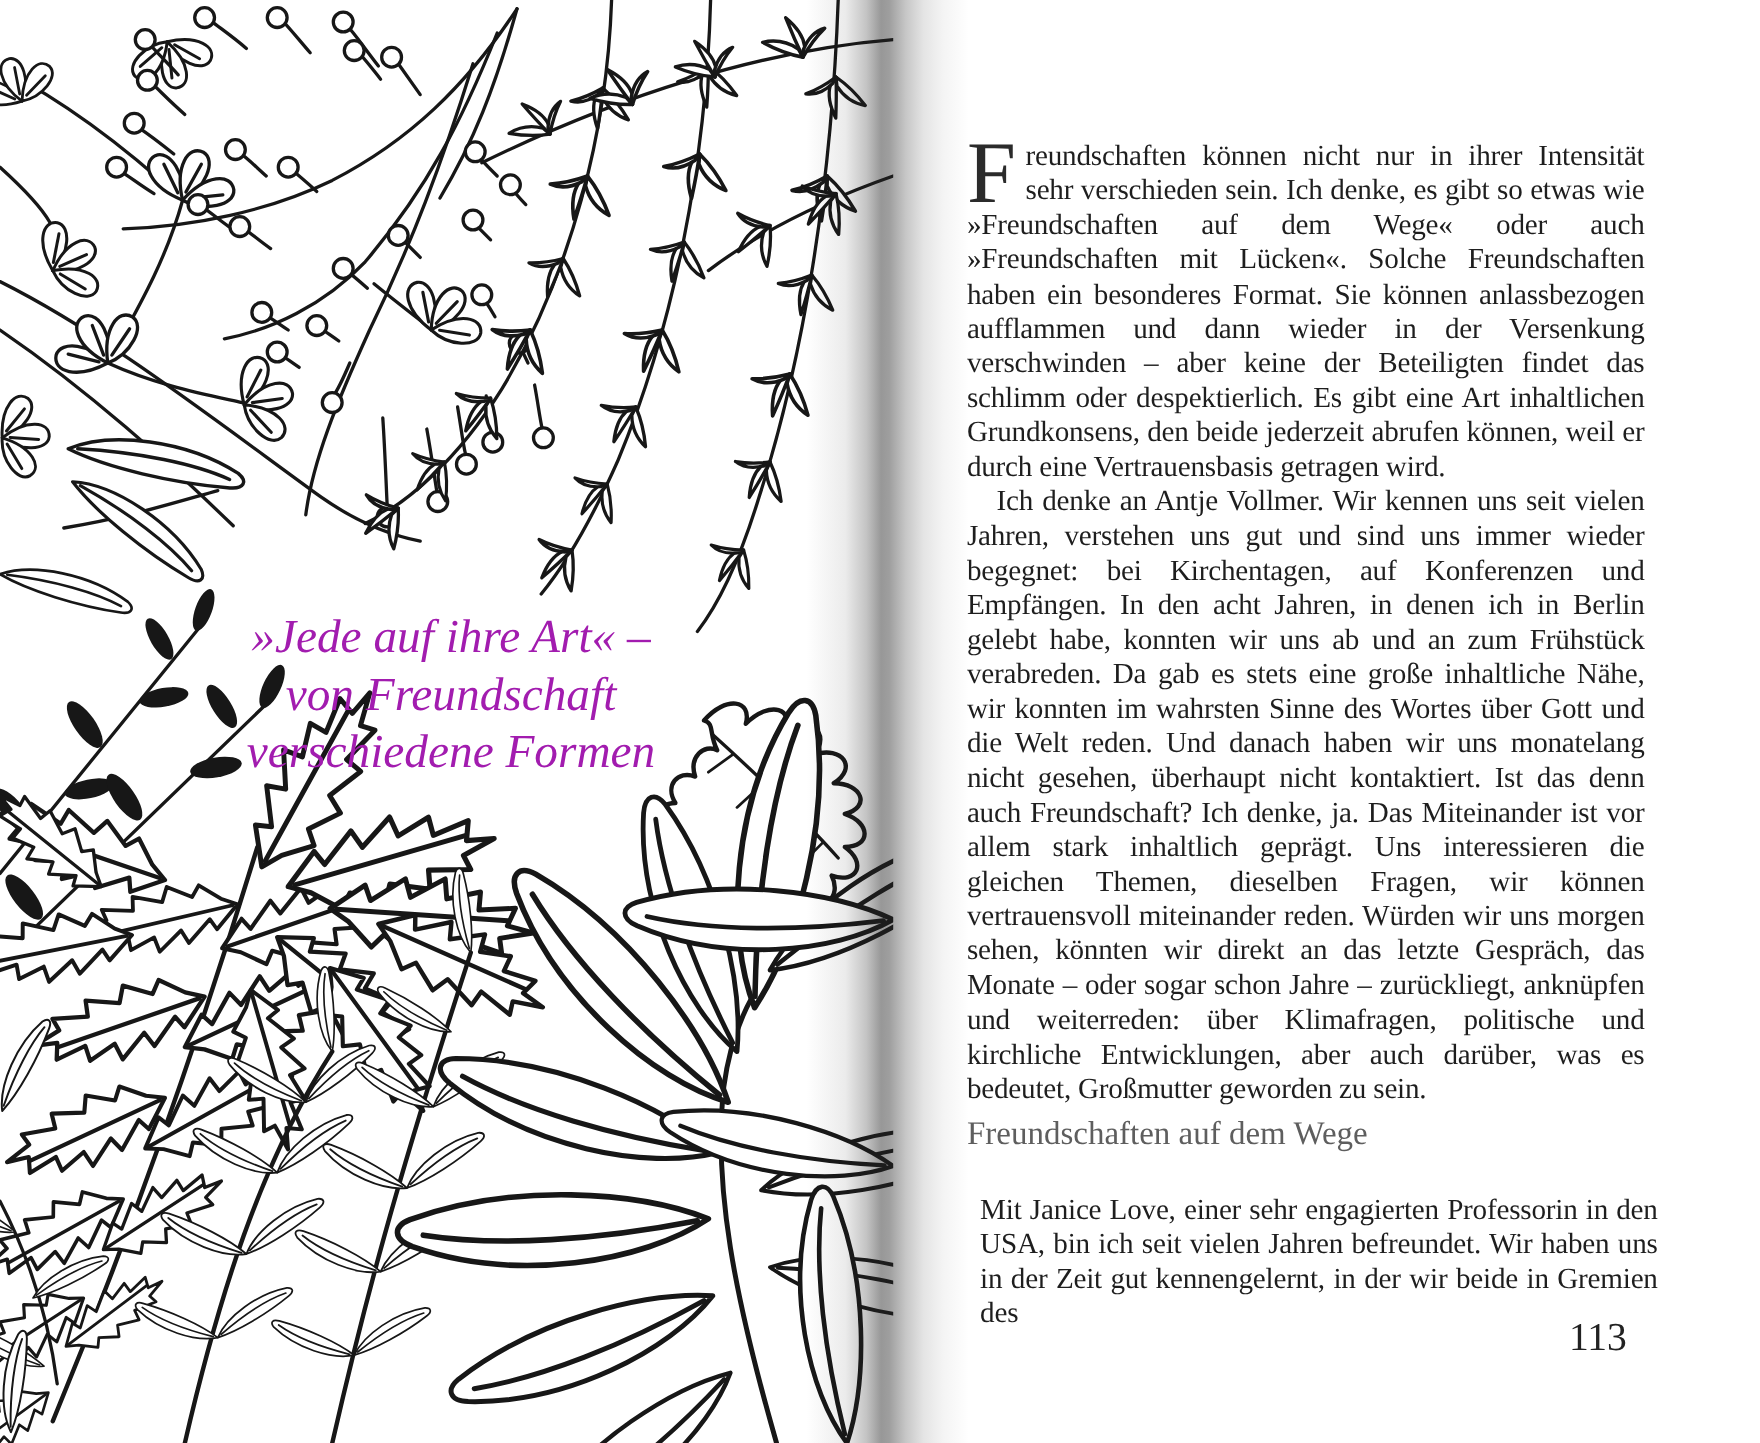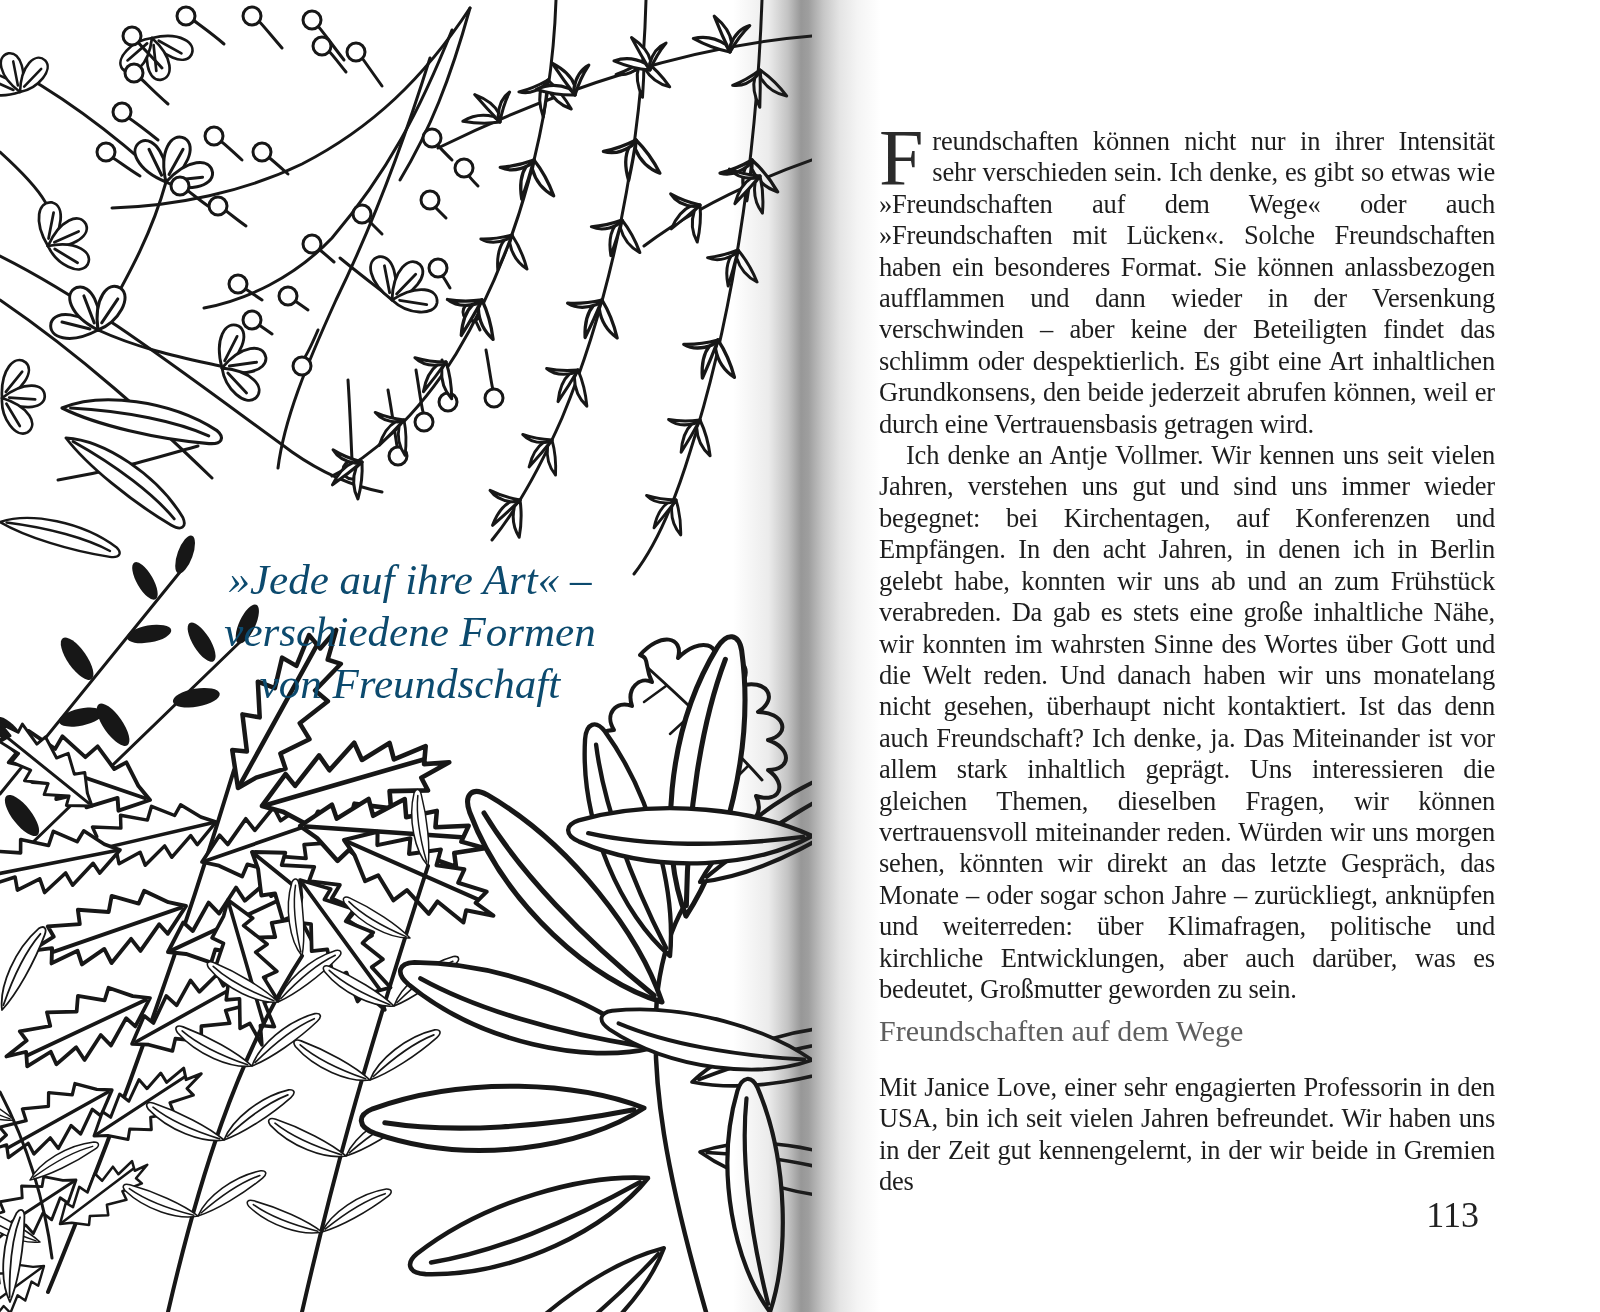--- a/index.html
+++ b/index.html
@@ -5,21 +5,21 @@
   html,body{margin:0;padding:0;background:#ffffff;}
   body{width:1600px;height:1312px;position:relative;overflow:hidden;
        font-family:"Liberation Serif", serif;}
   .stage{position:absolute;left:0;top:0;width:1600px;height:1312px;background:#ffffff;}
 
   
   .left-page{position:absolute;left:0;top:0;width:812px;height:1312px;}
   svg.art{position:absolute;left:0;top:0;z-index:1;}
   .chapter-title{position:absolute;left:170px;top:554px;width:480px;z-index:2;
        text-align:center;font-style:italic;font-size:43px;line-height:52px;
-       color:#0c4a6e;font-family:Liberation Serif, serif;}
+       color:#a21caf;font-family:Liberation Serif, serif;}
 
   
   .gutter{position:absolute;left:733px;top:0;width:148px;height:1312px;z-index:6;
        background:linear-gradient(90deg,
          rgba(35,35,35,0) 0%,
          rgba(35,35,35,0.09) 24%,
          rgba(35,35,35,0.27) 37%,
          rgba(35,35,35,0.47) 46%,
          rgba(35,35,35,0.44) 51%,
          rgba(35,35,35,0.26) 61%,
@@ -30,21 +30,21 @@
   
   .right-page{position:absolute;left:879px;top:0;width:616px;height:1312px;z-index:3;}
   .body-copy{position:absolute;top:126px;left:0;width:616px;
        font-size:26.5px;line-height:31.4px;letter-spacing:-0.2px;
        color:#1e1e1e;text-align:justify;}
   .body-copy p{margin:0;}
   .p2{text-indent:27px;}
   .dropcap{float:left;font-size:80px;line-height:58px;padding:3px 9px 0 0;color:#2b2b2b;}
   .subheading{position:absolute;top:1014px;left:0;margin:0;font-weight:normal;
        font-size:30px;color:#5e5e5e;letter-spacing:0;}
-  .p3{position:absolute;top:1072px;left:0;width:616px;margin:0;
+  .p3{position:absolute;top:1072px;left:0;width:616px;margin:12px;
        font-size:26.5px;line-height:31.4px;letter-spacing:-0.2px;
        color:#1e1e1e;text-align:justify;}
   .pagenum{position:absolute;top:1194px;right:16px;font-size:36px;color:#222222;}
 </style>
 </head>
 <body>
 
 <div class="stage">
 
   <div class="left-page">
@@ -321,22 +321,22 @@
             <use href="#wleaf" xlink:href="#wleaf" transform="translate(812,836) rotate(-178) scale(1.25)"></use>
             <use href="#wleaf" xlink:href="#wleaf" transform="translate(812,1060) rotate(-168) scale(1.1)"></use>
             <use href="#wleaf" xlink:href="#wleaf" transform="translate(770,1312) rotate(-95) scale(1.2)"></use>
           </g>
         </g>
       </g>
     </svg>
 
     <div class="chapter-title">
       <div>»Jede auf ihre Art« –</div>
+      <div>von Freundschaft</div>
       <div>verschiedene Formen</div>
-      <div>von Freundschaft</div>
     </div>
   </div>
 
   <div class="gutter"></div>
 
   <div class="right-page">
     <div class="body-copy">
       <p><span class="dropcap">F</span><span>reundschaften können nicht nur in ihrer Intensität sehr verschieden sein. Ich denke, es gibt so etwas wie »Freundschaften auf dem Wege« oder auch »Freundschaften mit Lücken«. Solche Freundschaften haben ein besonderes Format. Sie können anlassbezogen aufflammen und dann wieder in der Versenkung verschwinden – aber keine der Beteiligten findet das schlimm oder despektierlich. Es gibt eine Art inhaltlichen Grundkonsens, den beide jederzeit abrufen können, weil er durch eine Vertrauensbasis getragen wird.</span></p>
       <p class="p2">Ich denke an Antje Vollmer. Wir kennen uns seit vielen Jahren, verstehen uns gut und sind uns immer wieder begegnet: bei Kirchentagen, auf Konferenzen und Empfängen. In den acht Jahren, in denen ich in Berlin gelebt habe, konnten wir uns ab und an zum Frühstück verabreden. Da gab es stets eine große inhaltliche Nähe, wir konnten im wahrsten Sinne des Wortes über Gott und die Welt reden. Und danach haben wir uns monatelang nicht gesehen, überhaupt nicht kontaktiert. Ist das denn auch Freundschaft? Ich denke, ja. Das Miteinander ist vor allem stark inhaltlich geprägt. Uns interessieren die gleichen Themen, dieselben Fragen, wir können vertrauensvoll miteinander reden. Würden wir uns morgen sehen, könnten wir direkt an das letzte Gespräch, das Monate – oder sogar schon Jahre – zurückliegt, anknüpfen und weiterreden: über Klimafragen, politische und kirchliche Entwicklungen, aber auch darüber, was es bedeutet, Großmutter geworden zu sein.</p>
     </div>

